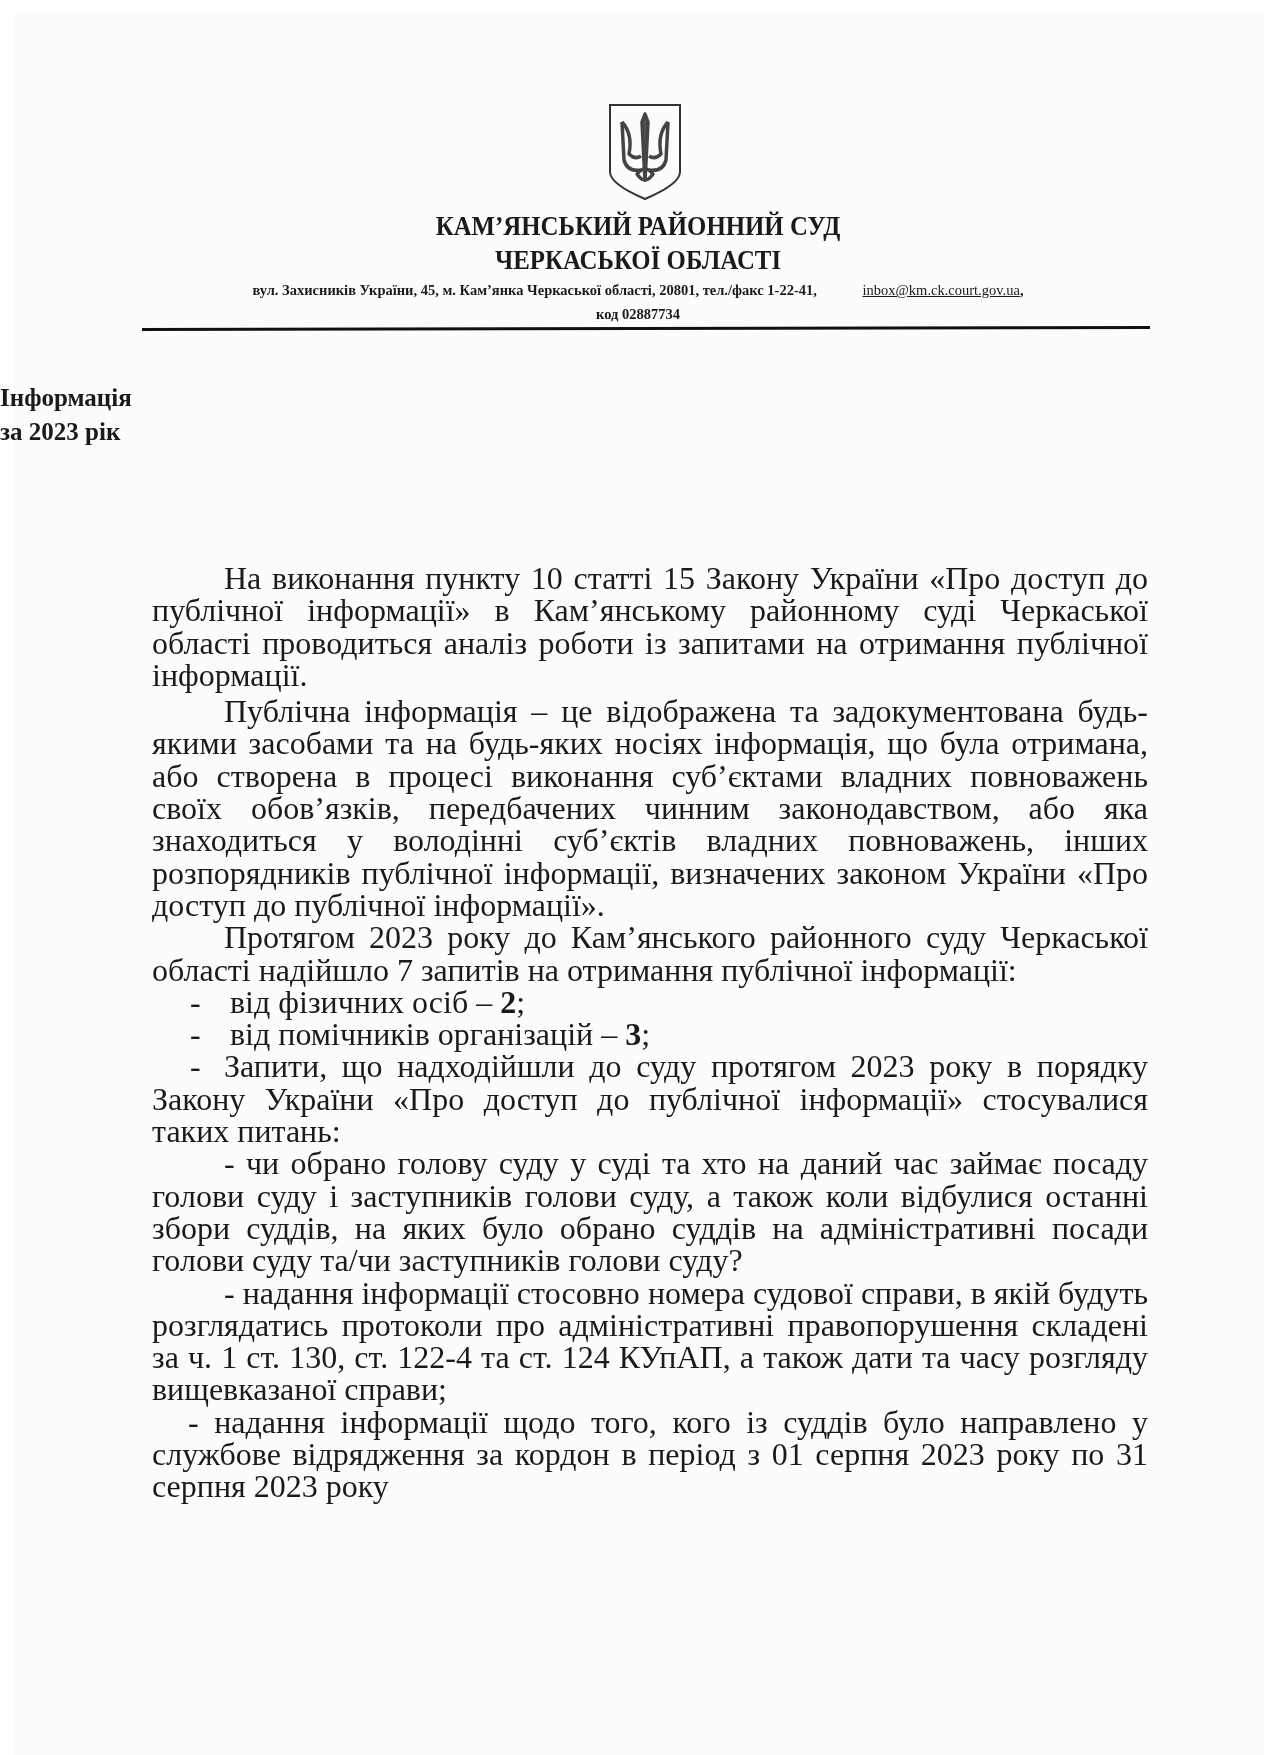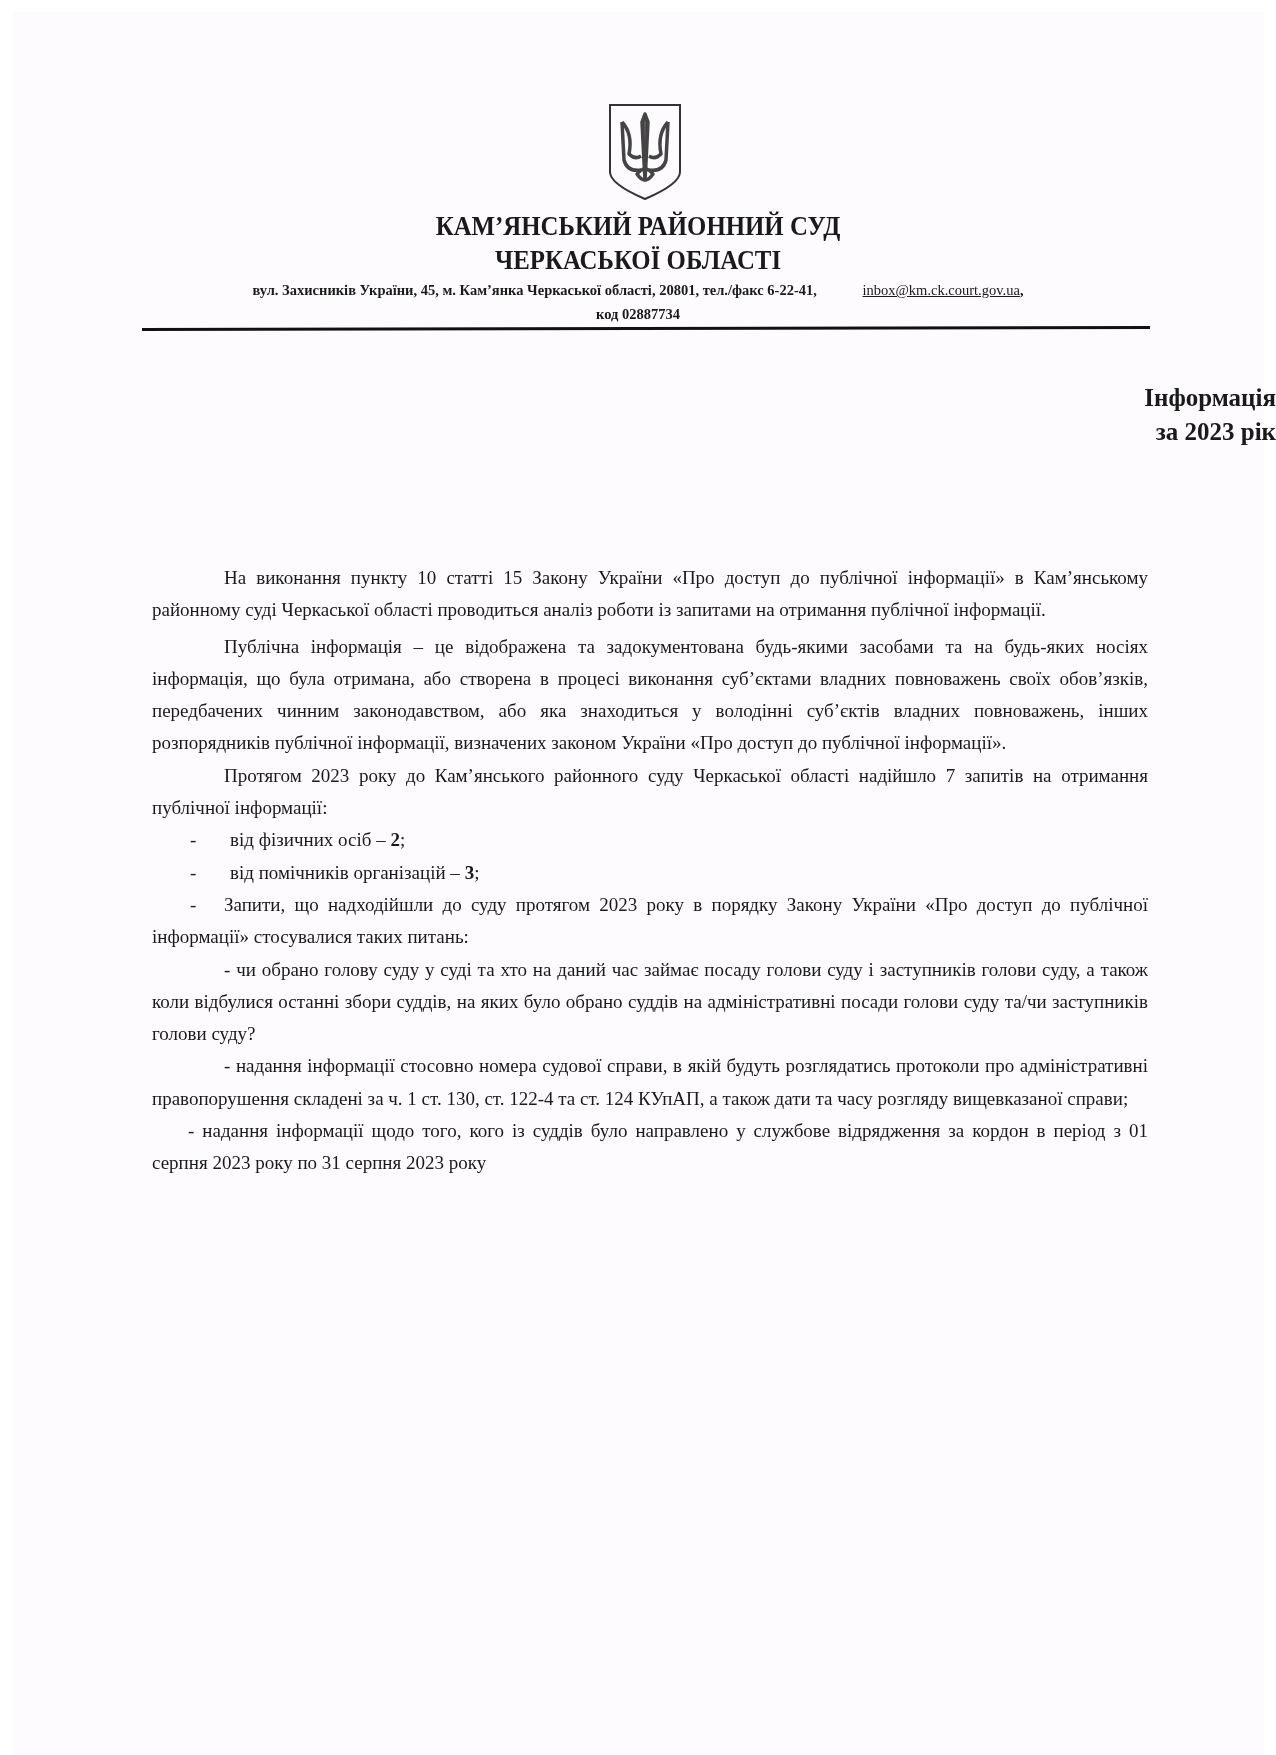--- a/index.html
+++ b/index.html
@@ -28,26 +28,26 @@
   .address {
     position: absolute; left: 0; width: 1276px; text-align: center;
     font-weight: bold; font-size: 14.5px; top: 278px; line-height: 24px;
   }
   .address .email { text-decoration: underline; font-weight: normal; padding-left: 42px; }
   .rule {
     position: absolute; left: 142px; top: 327px; width: 1008px; height: 3px;
     background: #111; transform: rotate(-0.12deg);
   }
   .title {
-    position: absolute; left: 0; width: 1276px; text-align: right;
+    position: absolute; left: 0; width: 1276px; text-align: left;
     font-weight: bold; font-size: 25px; line-height: 33.5px; top: 381px;
   }
   .body-text {
     position: absolute; left: 152px; width: 996px; top: 562px;
-    font-size: 19px; line-height: 32.3px; text-align: justify;
+    font-size: 32px; line-height: 32.3px; text-align: justify;
   }
   .body-text p { margin: 0; }
   .indent { text-indent: 72px; }
   .indent2 { text-indent: 72px; }
   .list-item { padding-left: 40px; position: relative; }
   .list-item .dash { position: absolute; left: 38px; }
   .list-item .txt { padding-left: 38px; }
   b.num { font-weight: bold; }
   .p-gap { margin-top: 4px !important; }
 </style>
@@ -68,21 +68,21 @@
       <path d="M30 72 Q38 62 46 72 Q38 84 30 72 Z"></path>
     </g>
   </svg>
 </div>
 
 <div class="court-name court-1">КАМ’ЯНСЬКИЙ РАЙОННИЙ СУД</div>
 <div class="court-name court-2">ЧЕРКАСЬКОЇ ОБЛАСТІ</div>
 
 <div class="address">
   <div>
-    <span>вул. Захисників України, 45, м. Кам’янка Черкаської області, 20801, тел./факс 6-22-41, </span><span class="email">inbox@km.ck.court.gov.ua</span><span>,</span>
+    <span>вул. Захисників України, 45, м. Кам’янка Черкаської області, 20801, тел./факс 1-22-41, </span><span class="email">inbox@km.ck.court.gov.ua</span><span>,</span>
   </div>
   <div>код  02887734</div>
 </div>
 
 <div class="rule"></div>
 
 <div class="title">
   <div>Інформація</div>
   <div>за 2023 рік</div>
 </div>

